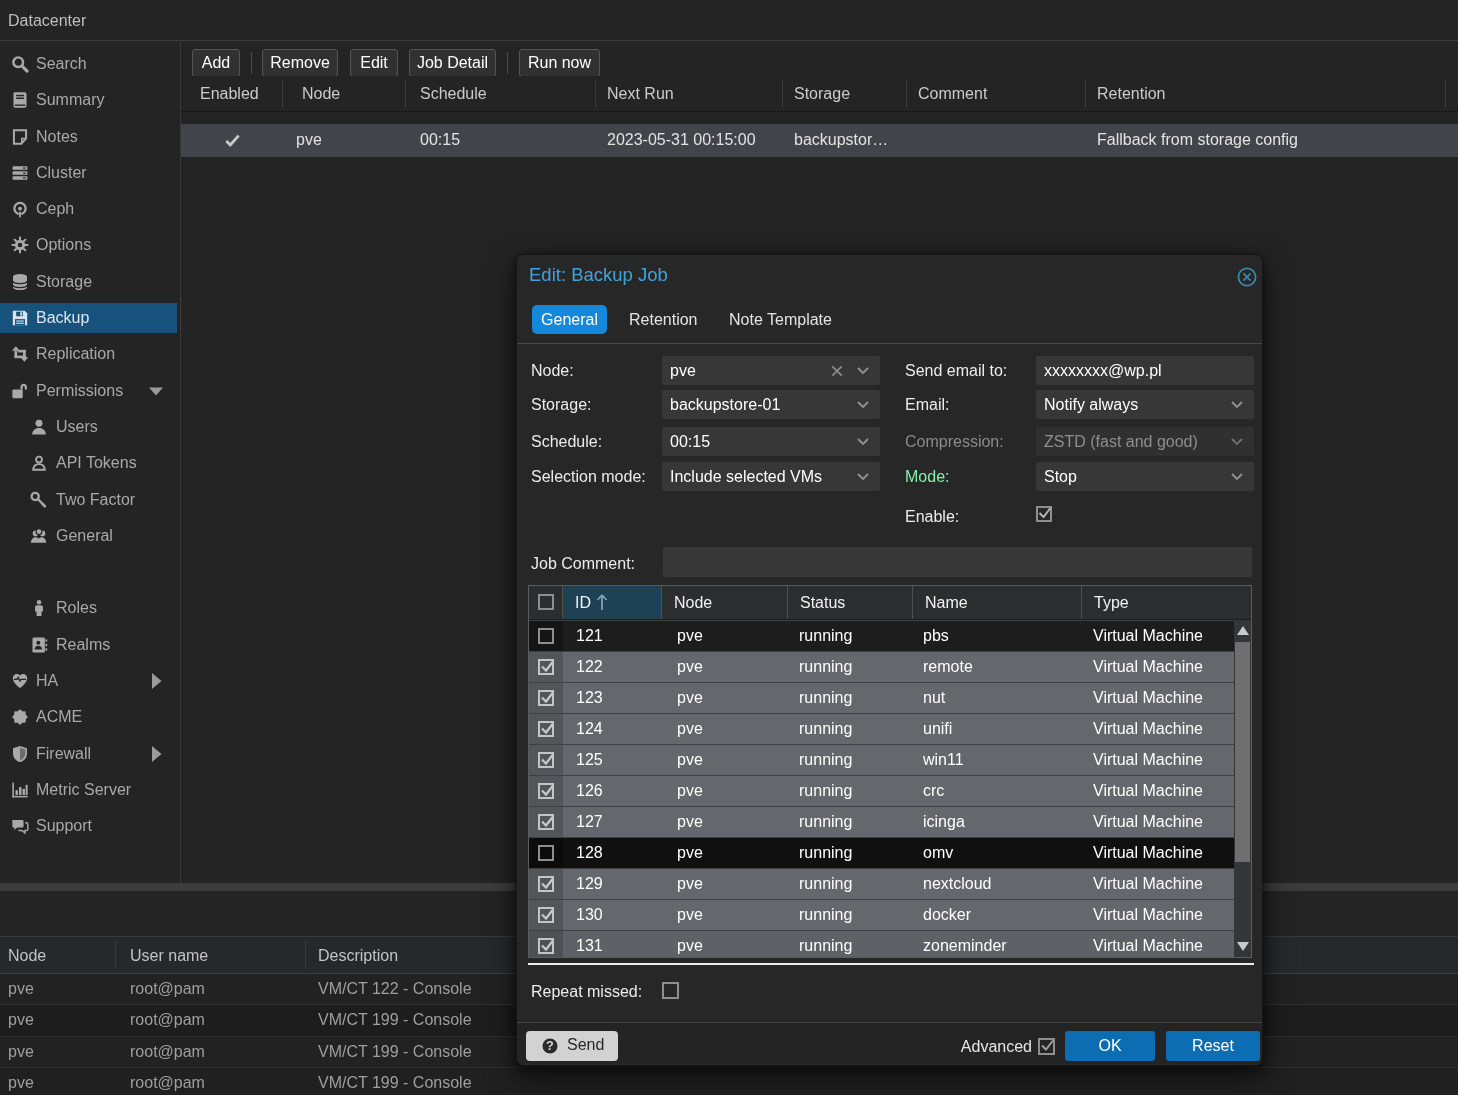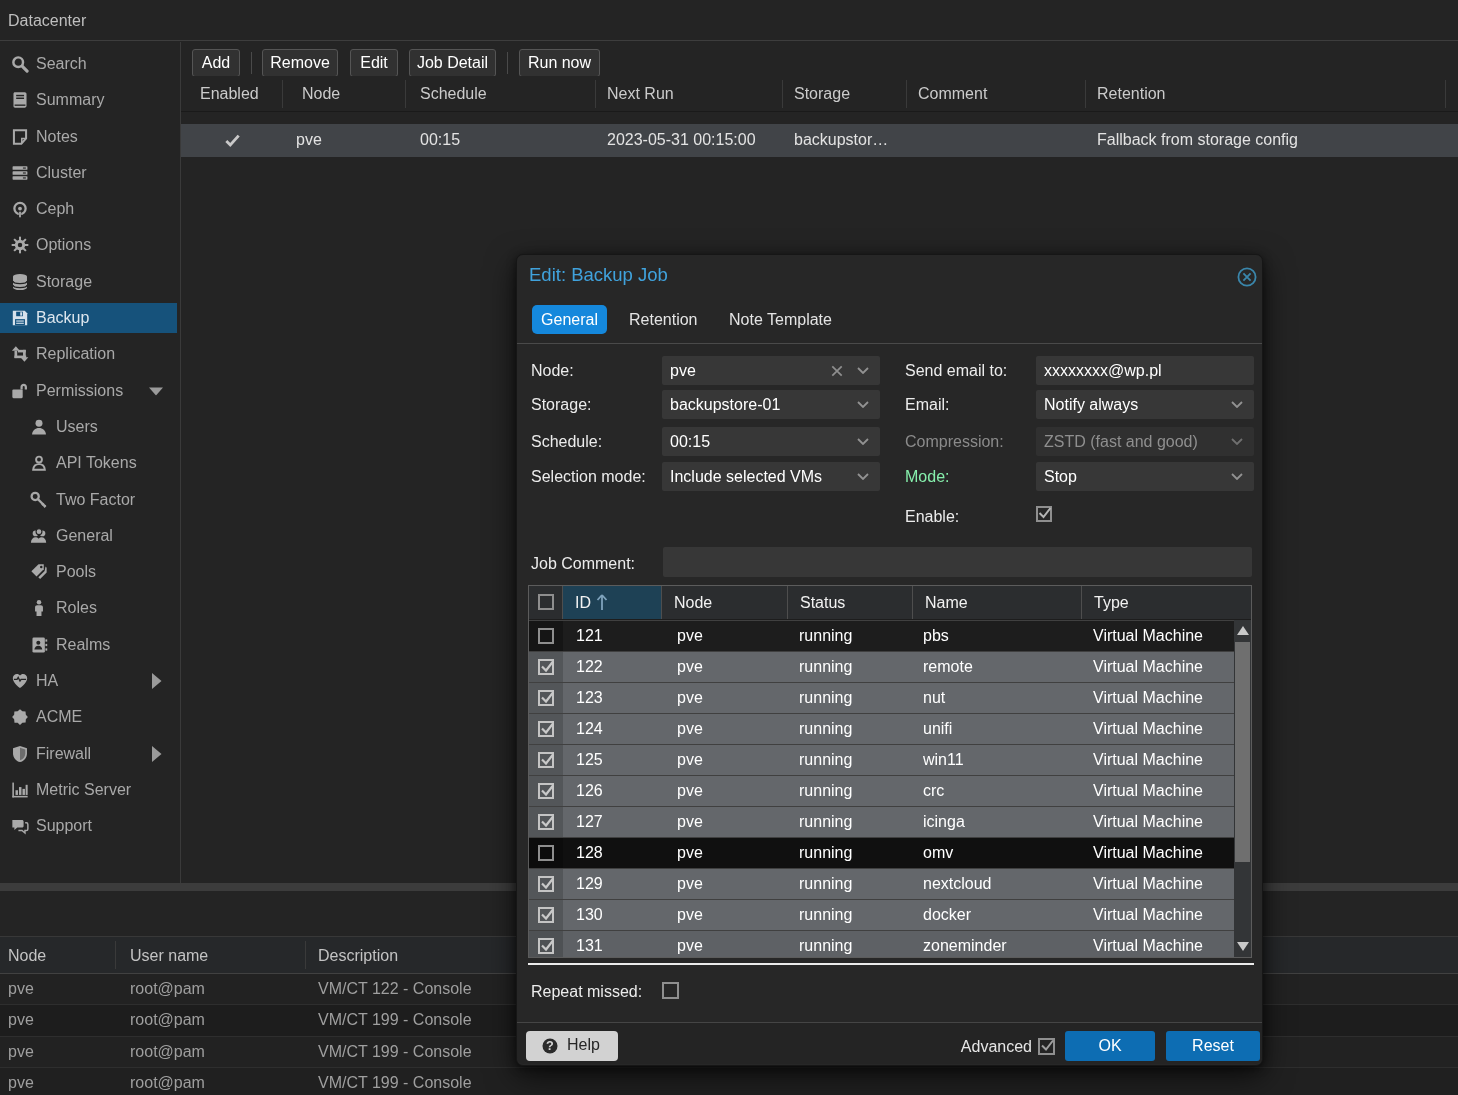--- a/index.html
+++ b/index.html
@@ -201,28 +201,20 @@
       <span class="lb">Two Factor</span>
     </div>
 <div class="si sub" style="top:475.75px">
       <svg class="ic" width="18" height="18" viewBox="0 0 16 16">
         <circle cx="4.9" cy="5.7" r="2.5" fill="#a9a9a9"></circle>
         <circle cx="11.1" cy="5.7" r="2.5" fill="#a9a9a9"></circle>
         <circle cx="8" cy="4.2" r="2.6" fill="#a9a9a9" stroke="#242424" stroke-width="1"></circle>
         <path d="M.8 13.9c.2-3 1.9-4.7 4.1-4.7.9 0 1.8.3 2.4 1 .1.1.3.1.4.1l.1-.1c.7-.7 1.6-1 2.5-1 2.2 0 3.9 1.7 4.1 4.7z" fill="#a9a9a9"></path>
       </svg>
       <span class="lb">General</span>
-    </div>
-<div class="si sub" style="top:512.05px">
-      <svg class="ic" width="18" height="18" viewBox="0 0 16 16">
-        <path d="M1.2 7.4 7.6 1h4.6v4.6L5.8 12z" fill="#a9a9a9"></path>
-        <circle cx="10" cy="3.6" r="1.1" fill="#242424"></circle>
-        <path d="M13.8 3.2l1 1v4.2L9 14.2l-1.6-1.6 5.6-5.6z" fill="#a9a9a9"></path>
-      </svg>
-      <span class="lb">Pools</span>
     </div>
 <div class="si sub" style="top:548.35px">
       <svg class="ic" width="18" height="18" viewBox="0 0 16 16">
         <circle cx="8" cy="2.9" r="2" fill="#a9a9a9"></circle>
         <path d="M6.4 5.5h3.2c1.2 0 1.9.7 1.9 1.9v3.8h-1.3v3.9H5.8v-3.9H4.5V7.4c0-1.2.7-1.9 1.9-1.9z" fill="#a9a9a9"></path>
       </svg>
       <span class="lb">Roles</span>
     </div>
 <div class="si sub" style="top:584.65px">
       <svg class="ic" width="18" height="18" viewBox="0 0 16 16">
@@ -552,21 +544,21 @@
     </div>
 <div style="position:absolute;left:11px;top:708px;width:726px;height:2px;background:#ebebeb"></div>
 <div class="flb" style="left:14px;top:728px">Repeat missed:</div>
 <div class="cb" style="left:145px;top:727px;width:17px;height:17px;border-color:#8f8f8f"></div>
 <div id="dfoot"></div>
 <div style="position:absolute;left:9px;top:776px;width:92px;height:30px;background:#d2d2d2;border-radius:4px;">
       <svg style="position:absolute;left:16px;top:7px" width="16" height="16" viewBox="0 0 17 17">
         <circle cx="8.5" cy="8.5" r="8" fill="#2b2b2b"></circle>
         <text x="8.5" y="12.5" font-size="13.5" font-family="Liberation Sans" font-weight="bold" fill="#d5d5d5" text-anchor="middle">?</text>
       </svg>
-      <span style="position:absolute;left:41px;top:5px;font-size:16px;color:#262626">Help</span>
+      <span style="position:absolute;left:41px;top:5px;font-size:16px;color:#262626">Send</span>
     </div>
 <div class="flb" style="left:442px;top:783px;width:73px;text-align:right;color:#e6e6e6">Advanced</div>
 <div class="cb" style="left:521px;top:783px;width:17px;height:17px;border-color:#8f8f8f">
       <svg width="15" height="13" viewBox="0 0 15 13" style="position:absolute;left:0px;top:-1px">
         <path d="M2 6.5l4 4L13 1.5" fill="none" stroke="#9f9f9f" stroke-width="2"></path>
       </svg>
     </div>
 <div class="blue-btn" style="left:548px;top:776px;width:90px;height:30px;line-height:30px">OK</div>
 <div class="blue-btn" style="left:649px;top:776px;width:94px;height:30px;line-height:30px">Reset</div>
 </div>

